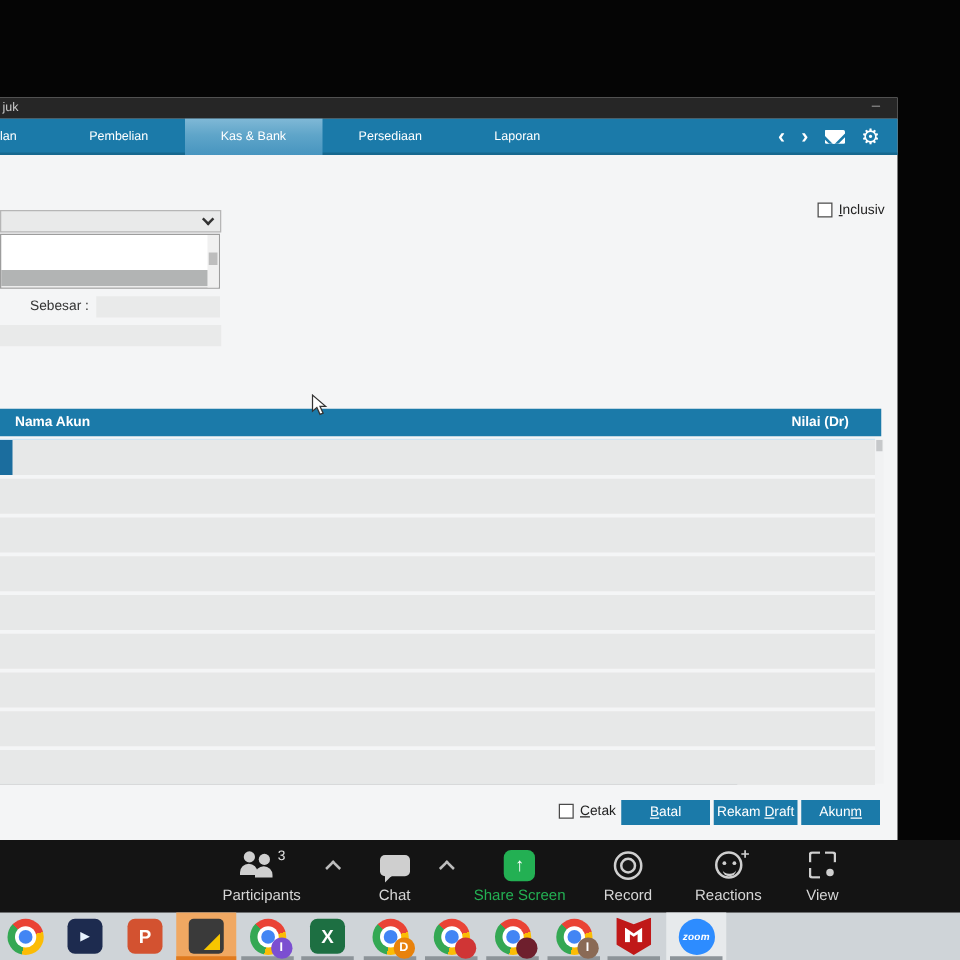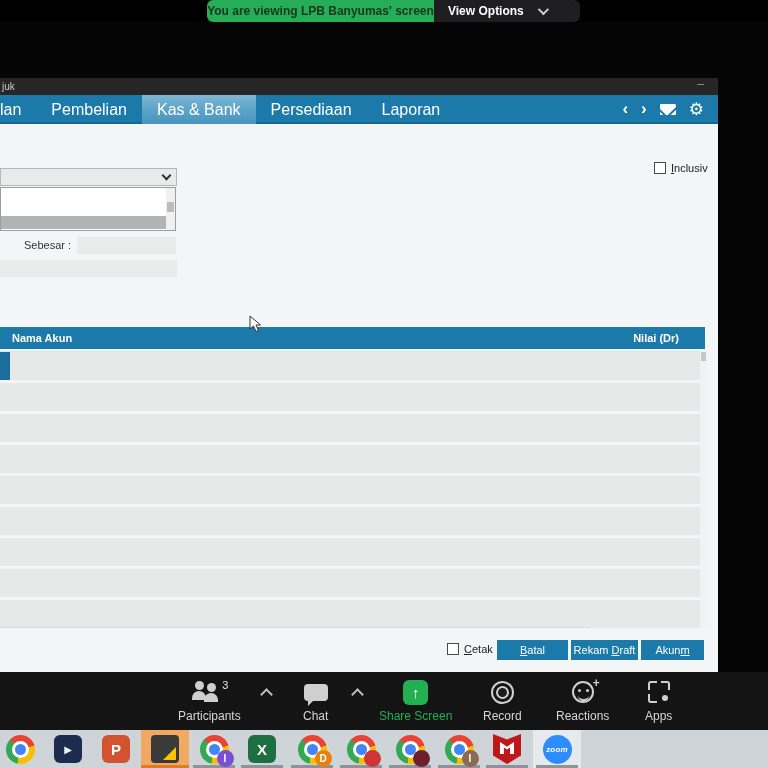--- a/index.html
+++ b/index.html
@@ -14,21 +14,21 @@
   .banner-dark { background:#1e1e20; color:#fff; font-size:12px; font-weight:bold; display:flex; align-items:center; gap:14px; padding:0 14px; width:146px; }
   .chev-down { width:8px; height:8px; border-right:2px solid #cfcfcf; border-bottom:2px solid #cfcfcf; transform:rotate(45deg) translateY(-2px); }
 
   
   .appwin { position:absolute; left:0; top:78px; width:718px; height:594px; background:#f4f5f6; }
   .titlebar { position:absolute; left:0; top:0; width:718px; height:17px; background:#262626; color:#c9c9c9; font-size:10px; }
   .titlebar .tfrag { position:absolute; left:2px; top:3px; }
   .titlebar .minbtn { position:absolute; right:14px; top:-1px; color:#9a9a9a; font-size:12px; }
   .menubar { position:absolute; left:0; top:17px; width:718px; height:29px; background:#1b7aa9; border-bottom:2px solid #16688f; }
   .menutabs { position:absolute; left:0; top:0; height:29px; display:flex; align-items:stretch; }
-  .mtab { color:#fff; font-size:16px; display:flex; align-items:center; padding:0 15px; white-space:nowrap; }
+  .mtab { color:#fff; font-size:10px; display:flex; align-items:center; padding:0 29px; white-space:nowrap; }
   .mtab.cut { padding-left:0; }
   .mtab.active { background:linear-gradient(180deg,#7fb8d6 0%,#5fa5c9 45%,#4795bf 100%); }
   .menu-icons { position:absolute; right:14px; top:0; height:29px; display:flex; align-items:center; gap:13px; }
   .nav-arrow { color:#fff; font-size:17px; font-weight:bold; line-height:1; margin-top:-2px; }
   .icon-env { width:16px; height:11px; background:#fff; position:relative; border-radius:1px; overflow:hidden; }
   .icon-env:before { content:""; position:absolute; left:-2px; top:-7px; width:14px; height:14px; transform:rotate(45deg); border:2px solid #1b7aa9; background:#fff; }
   .icon-gear { color:#fff; font-size:17px; line-height:1; }
 
   
   .dropdown { position:absolute; left:0; top:90px; width:177px; height:18px; background:#e9eaea; border:1px solid #b6b6b6; }
@@ -113,29 +113,20 @@
   .acct:after { content:""; position:absolute; right:3px; bottom:3px; width:0; height:0; border-left:13px solid transparent; border-bottom:13px solid #f7c600; }
   .mcafee { width:28px; height:30px; background:#c01818; clip-path:polygon(0 0, 50% 18%, 100% 0, 100% 72%, 50% 100%, 0 72%); position:relative; }
   .mcafee:after { content:""; position:absolute; left:7px; top:8px; width:14px; height:12px; background:#fff; clip-path:polygon(0 100%, 0 0, 50% 40%, 100% 0, 100% 100%, 72% 100%, 72% 45%, 50% 62%, 28% 45%, 28% 100%); }
   .zoomic { width:29px; height:29px; border-radius:50%; background:#2d8cff; color:#fff; font-size:8px; font-weight:bold; display:flex; align-items:center; justify-content:center; letter-spacing:0.2px; }
 </style>
 </head>
 <body>
 
 <div id="screen">
 
-  <div class="banner">
-    <div class="banner-pill">
-      <div class="banner-green">You are viewing LPB Banyumas' screen</div>
-      <div class="banner-dark">
-        <span>View Options</span>
-        <span class="chev-down"></span>
-      </div>
-    </div>
-  </div>
 
   <div class="appwin">
     <div class="titlebar">
       <span class="tfrag">juk</span>
       <span class="minbtn">–</span>
     </div>
 
     <div class="menubar">
       <div class="menutabs">
         <div class="mtab cut">lan</div>
@@ -263,21 +254,21 @@
 
     <div class="zitem" style="left:645px;">
       <div class="zicon">
         <div class="apps-ic">
           <span class="c1a"></span>
             <span class="c2a"></span>
             <span class="c3a"></span>
             <span class="c4a"></span>
         </div>
       </div>
-      <span class="zlabel">Apps</span>
+      <span class="zlabel">View</span>
     </div>
   </div>
 
   <div class="taskbar">
     <div class="ttile" style="left:-4px;">
       <div class="chrome"></div>
     </div>
     <div class="ttile" style="left:44px;">
       <div class="sq-icon filmora"></div>
     </div>

